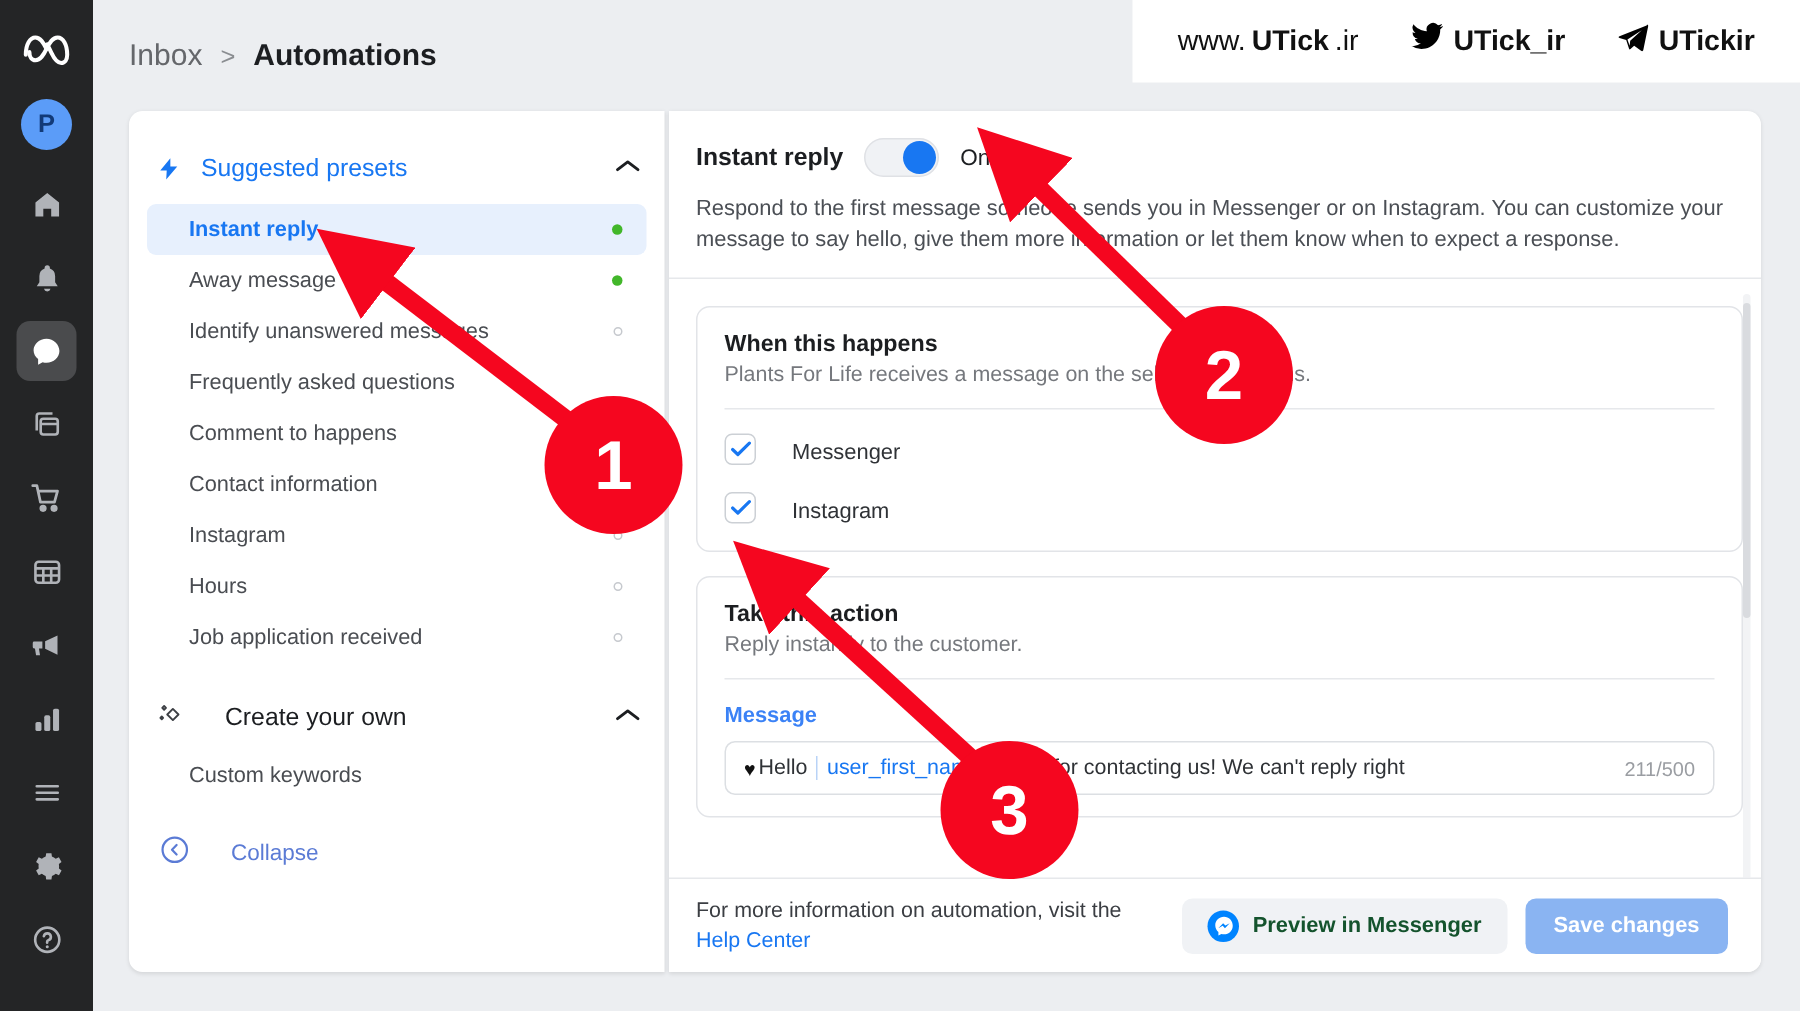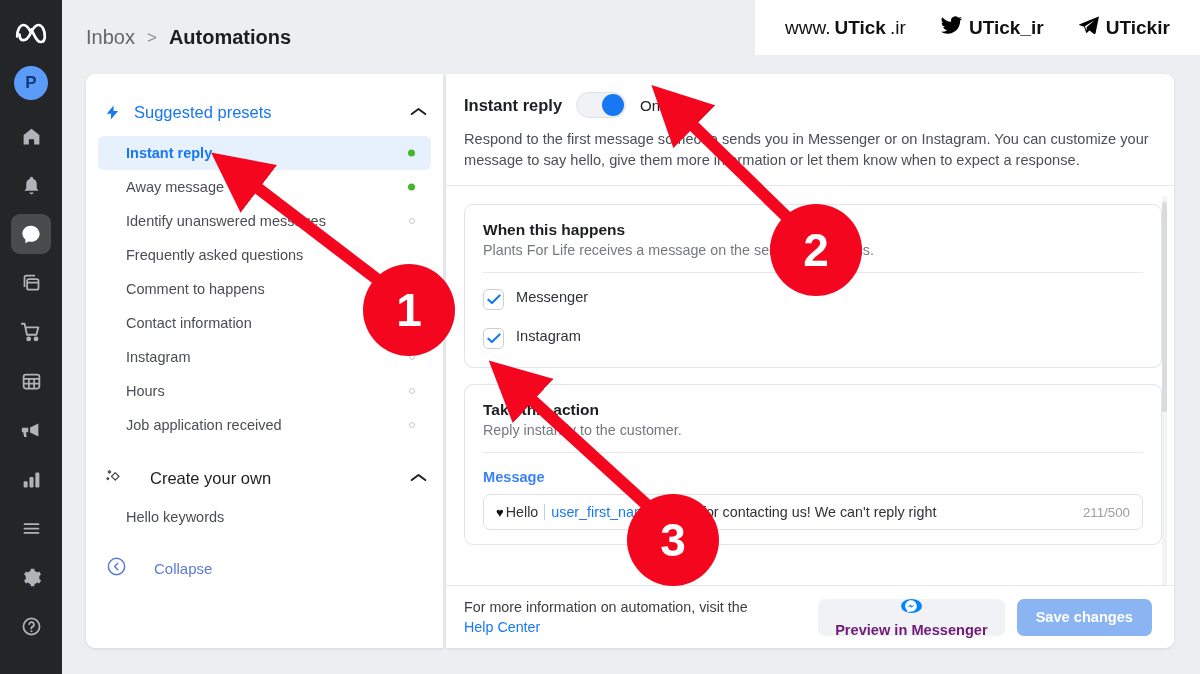--- a/index.html
+++ b/index.html
@@ -145,21 +145,21 @@
     background: #ffffff;
     border: 1px solid #e2e4e8;
     border-radius: 9px;
     padding: 16px 18px 14px 18px;
     margin-bottom: 16px;
   }
   .card-title { font-size: 15.5px; font-weight: 700; color: #1c1e21; }
   .card-sub { margin-top: 3px; font-size: 14.3px; color: #75787d; }
   .card-rule { height: 1px; background: #e6e8eb; margin: 14px 0 16px 0; }
 
-  .chk-row { display: flex; align-items: flex-start; gap: 12px; margin-bottom: 18px; }
+  .chk-row { display: flex; align-items: flex-end; gap: 24px; margin-bottom: 18px; }
   .chk-row:last-child { margin-bottom: 4px; }
   .chk {
     width: 21px; height: 21px; border-radius: 5px;
     border: 1px solid #ccd0d5; background:#fff;
     display: flex; align-items: center; justify-content: center;
   }
   .chk-label { font-size: 14.6px; color: #2f3236; }
 
   .msg-label { font-size: 14.6px; font-weight: 700; color: #3b82f6; margin-bottom: 9px; }
   .msg-box {
@@ -192,21 +192,21 @@
     border-top: 1px solid #e6e8eb;
     display: flex; align-items: center; padding: 0 22px 0 18px;
   }
   .foot-text { font-size: 14.3px; line-height: 20px; color: #3b3e43; }
   .foot-link { color: #1877f2; }
   .foot-btns { margin-left: auto; display: flex; align-items: center; gap: 12px; }
   .btn-ghost {
     background: #f0f2f5; border-radius: 7px;
     height: 37px; padding: 0 17px;
     display: flex; align-items: center; gap: 9px;
-    font-size: 14.6px; font-weight: 700; color: #701a75; flex-direction: column;
+    font-size: 14.6px; font-weight: 700; color: #14532d;
   }
   .btn-primary {
     background: #8ab4f2; border-radius: 7px;
     height: 37px; padding: 0 19px;
     display: flex; align-items: center;
     font-size: 14.6px; font-weight: 700; color: #ffffff;
   }
   .mess-badge {
     width: 21px; height: 21px; border-radius: 50%;
     background: #0084ff; display:flex; align-items:center; justify-content:center;
@@ -397,21 +397,21 @@
       </span>
       <span class="txt">Create your own</span>
       <span class="chev">
         <svg width="17" height="11" viewBox="0 0 20 12" fill="none" stroke="#1c1e21" stroke-width="2.3" stroke-linecap="round" stroke-linejoin="round">
             <path d="M2 9 10 3l8 6"></path>
           </svg>
       </span>
     </div>
 
     <div class="p-item">
-      <span>Hello keywords</span>
+      <span>Custom keywords</span>
     </div>
 
     <div class="collapse">
       <span>
         <svg width="21" height="21" viewBox="0 0 24 24" fill="none" stroke="#5b7bd5" stroke-width="1.7">
             <circle cx="12" cy="12" r="9.3"></circle>
             <path d="M13.4 8.4 9.9 12l3.5 3.6" stroke-linecap="round" stroke-linejoin="round"></path>
           </svg>
       </span>
       <span>Collapse</span>

